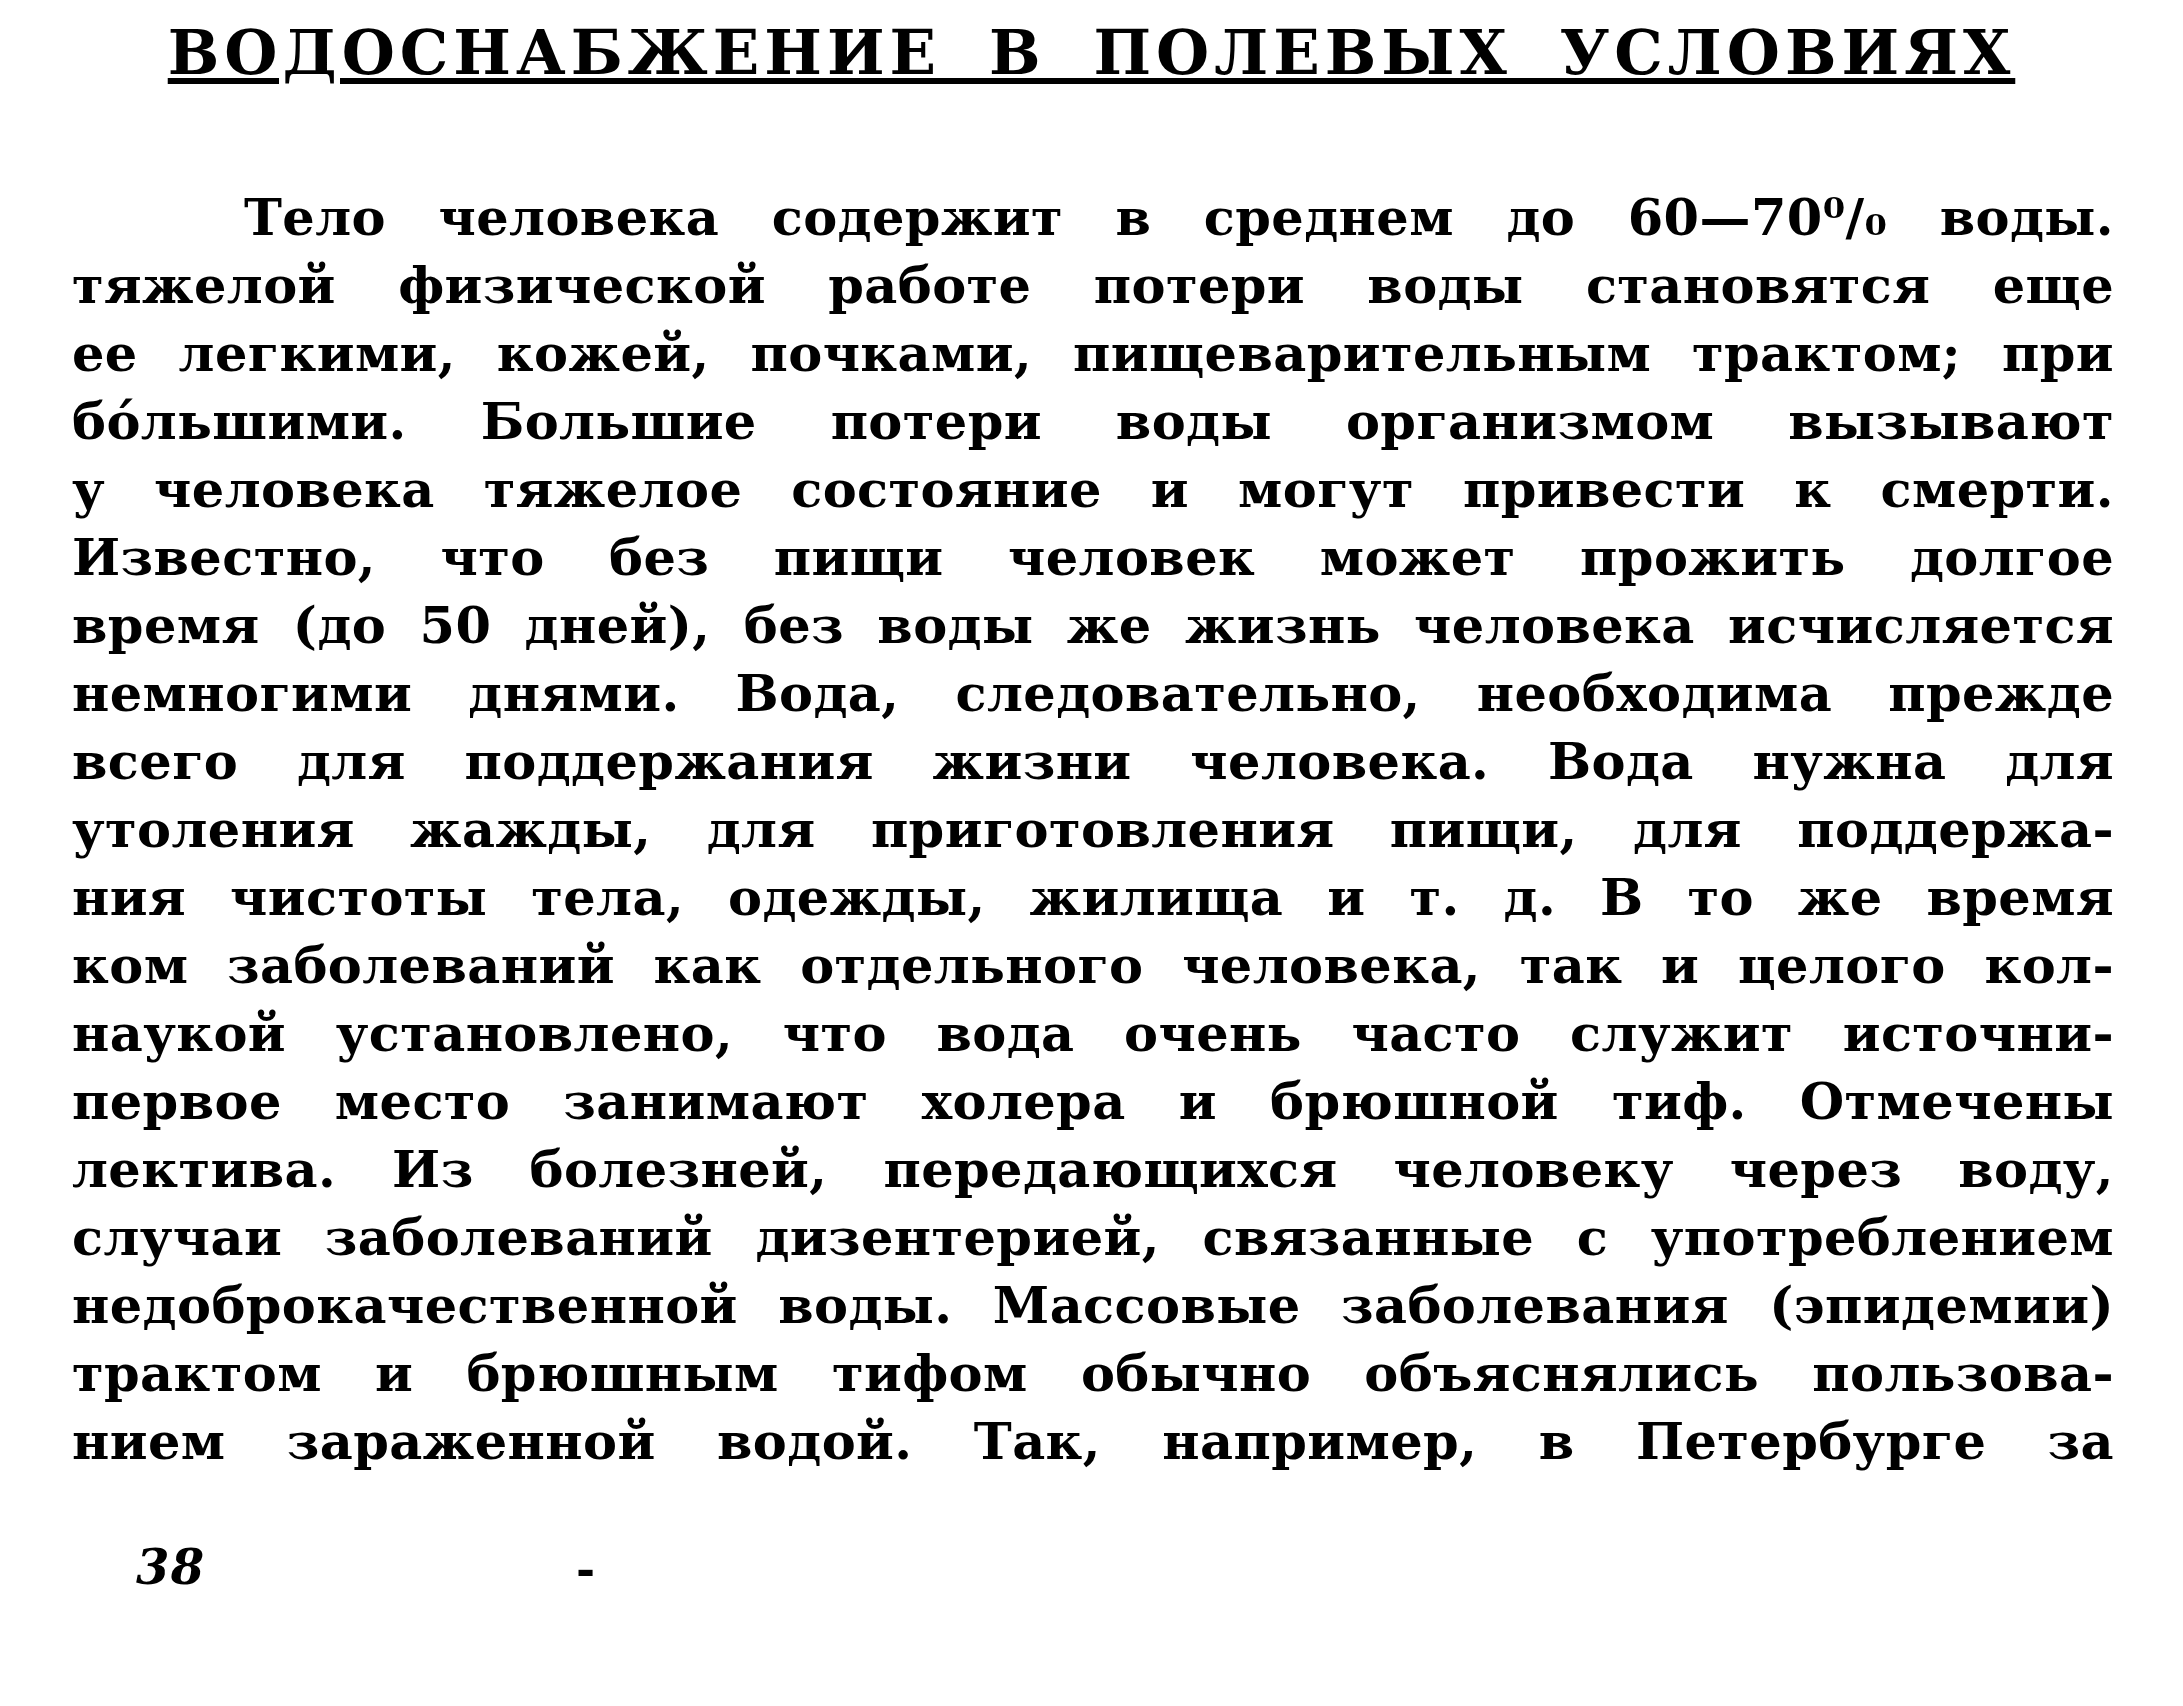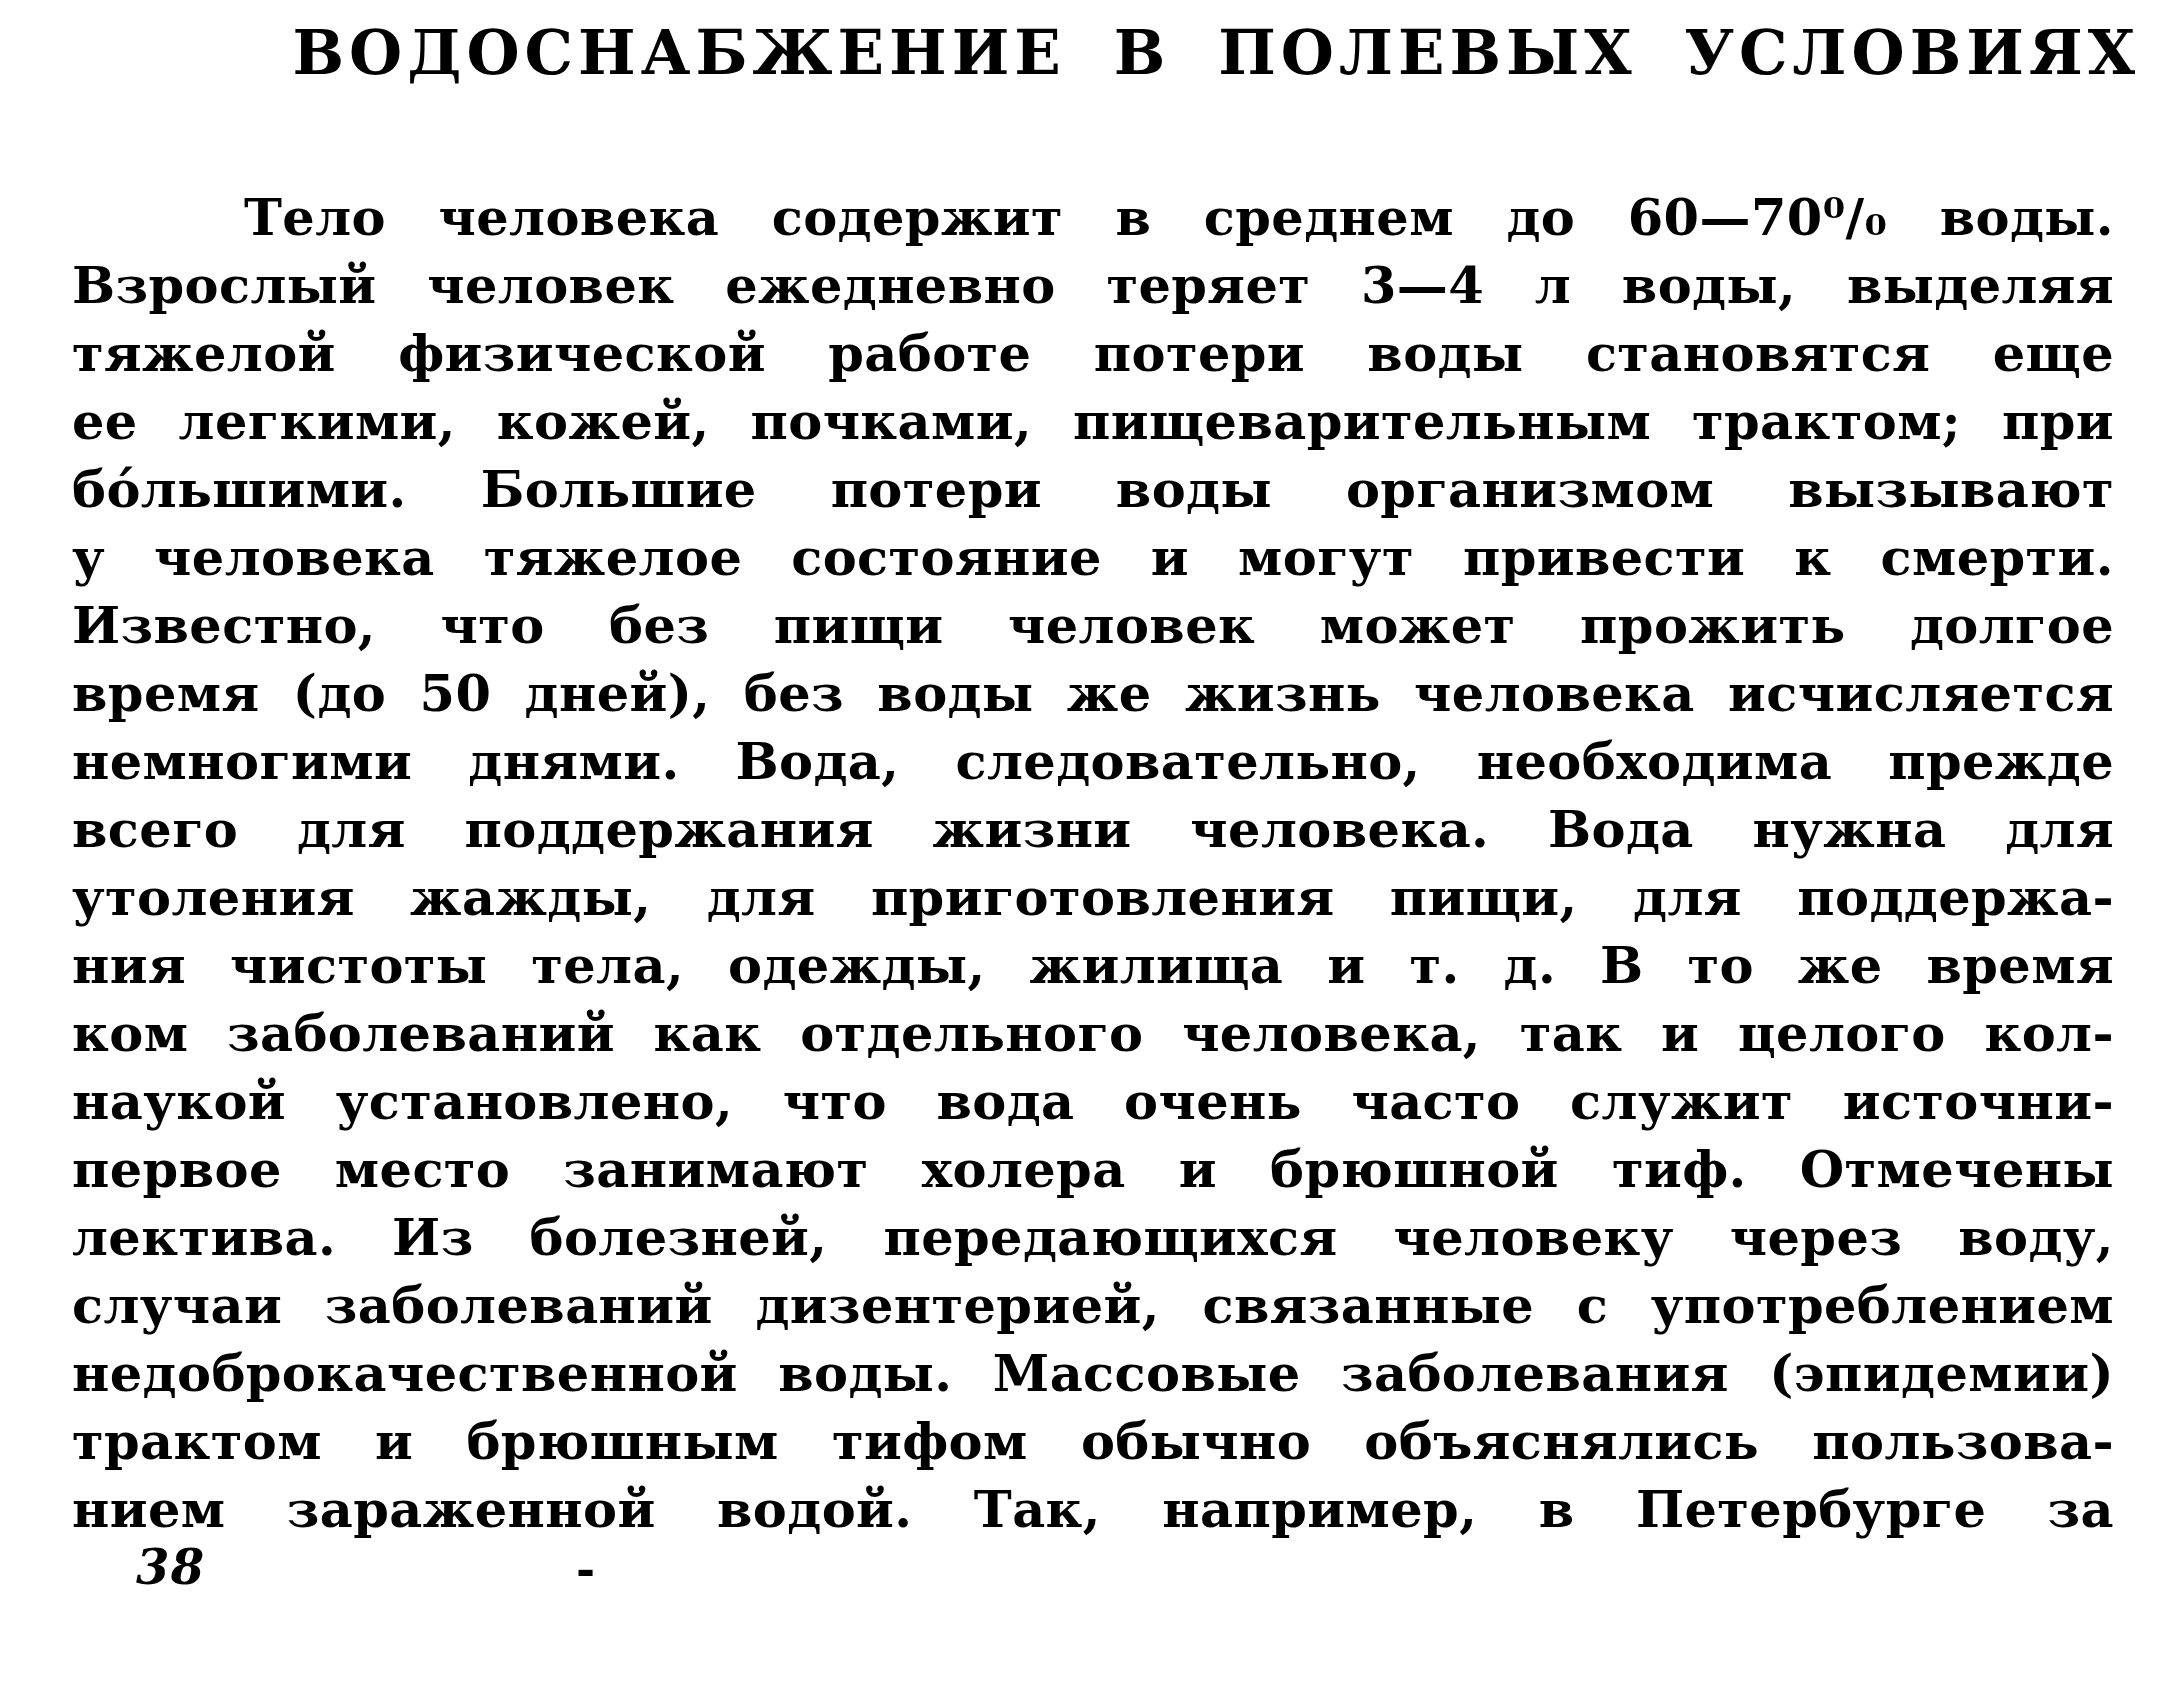--- a/index.html
+++ b/index.html
@@ -15,27 +15,28 @@
     overflow: hidden;
   }
   .page {
     position: relative;
     width: 2183px;
     height: 1707px;
     background: #ffffff;
   }
   .title {
     margin: 17.3px 43px 0 43px;
-    text-align: right;
+    text-align: center;
     font-size: 61px;
     line-height: 72px;
     font-weight: bold;
     letter-spacing: 5px;
     word-spacing: 21.7px;
     white-space: nowrap;
+    text-decoration: underline;
   }
   .paragraph {
     position: absolute;
     top: 134px;
     left: 72px;
     right: 69px;
   }
   .line {
     font-size: 51px;
     font-weight: bold;
@@ -68,21 +69,20 @@
 </style>
 </head>
 <body>
 
 <div class="page">
 
   <div class="title">ВОДОСНАБЖЕНИЕ В ПОЛЕВЫХ УСЛОВИЯХ</div>
 
   <div class="paragraph">
     <div class="line indent">Тело человека содержит в среднем до 60—70⁰/₀ воды.</div>
-    <div class="line">Взрослый человек ежедневно теряет 3—4 л воды, выделяя</div>
     <div class="line">тяжелой физической работе потери воды становятся еще</div>
     <div class="line">ее легкими, кожей, почками, пищеварительным трактом; при</div>
     <div class="line">бо́льшими. Большие потери воды организмом вызывают</div>
     <div class="line">у человека тяжелое состояние и могут привести к смерти.</div>
     <div class="line">Известно, что без пищи человек может прожить долгое</div>
     <div class="line">время (до 50 дней), без воды же жизнь человека исчисляется</div>
     <div class="line">немногими днями. Вода, следовательно, необходима прежде</div>
     <div class="line">всего для поддержания жизни человека. Вода нужна для</div>
     <div class="line">утоления жажды, для приготовления пищи, для поддержа-</div>
     <div class="line">ния чистоты тела, одежды, жилища и т. д. В то же время</div>

